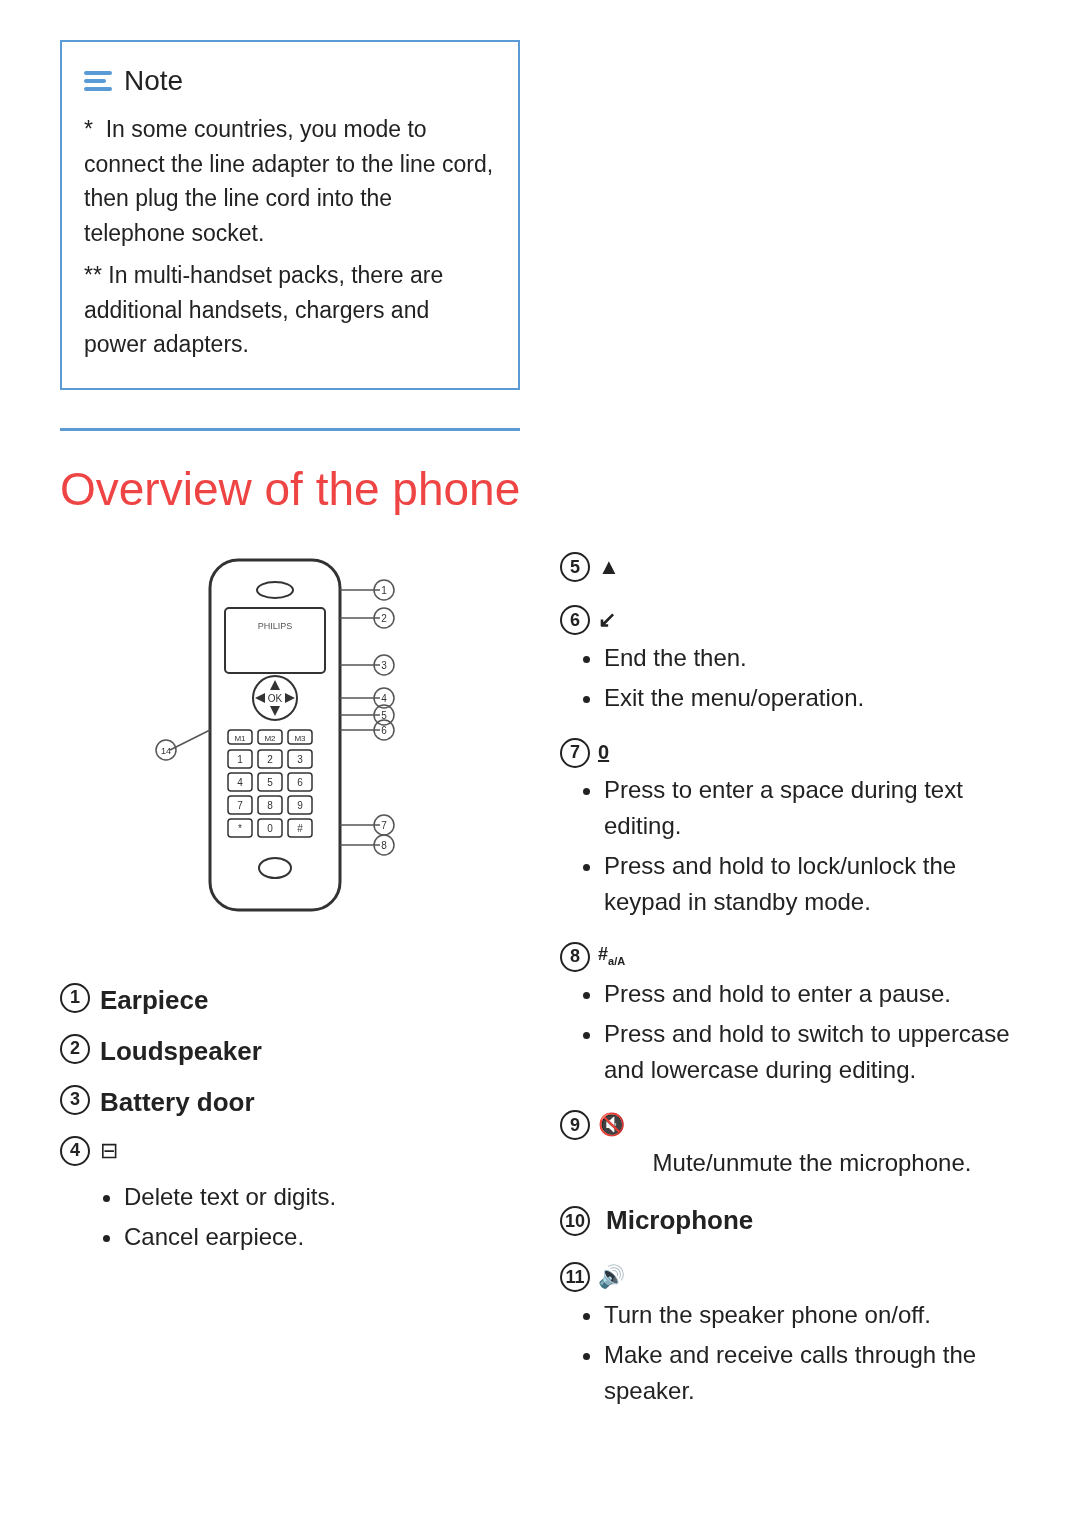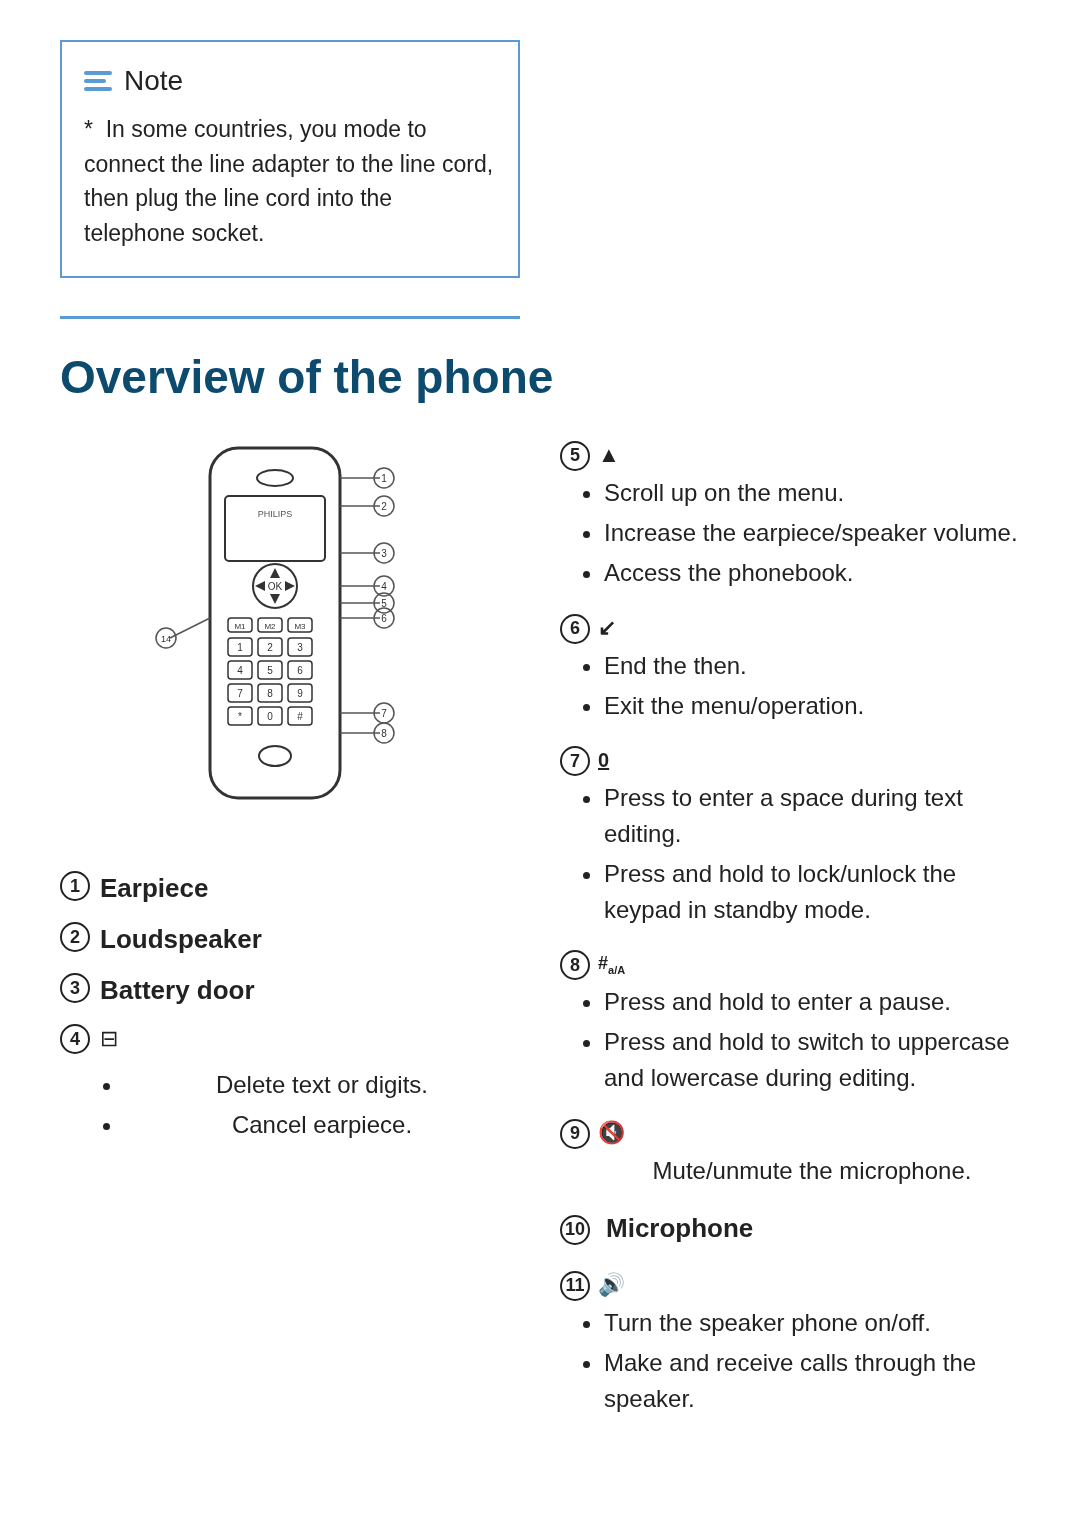--- a/index.html
+++ b/index.html
@@ -56,22 +56,22 @@
 
     .section-divider {
       border: none;
       border-top: 3px solid #5b9bd5;
       margin: 30px 0 24px 0;
       width: 460px;
     }
 
     .overview-title {
       font-size: 46px;
-      font-weight: bold;
-      color: #0c4a6e;
+      font-weight: normal;
+      color: #ef4444;
       margin-bottom: 26px;
     }
 
     .main-layout {
       display: flex;
       gap: 40px;
       align-items: flex-start;
     }
 
     .left-column {
@@ -126,21 +126,20 @@
       margin-left: 44px;
       margin-top: 4px;
       margin-bottom: 12px;
     }
     .sub-items li {
       list-style: disc;
       margin-left: 20px;
       font-size: 24px;
       margin-bottom: 4px;
       font-weight: normal;
-      text-align: center;
     }
 
     
     .right-item {
       margin-bottom: 20px;
     }
     .right-item-header {
       display: flex;
       align-items: center;
       margin-bottom: 4px;
@@ -180,20 +179,21 @@
   <div class="note-header">
     <div class="note-icon">
       <span></span>
         <span></span>
         <span></span>
     </div>
     <span class="note-title">Note</span>
   </div>
   <div class="note-body">
     <p>* &nbsp;<span>In some countries, you mode to connect the line adapter to the line cord, then plug the line cord into the telephone socket.</span></p>
+    <p>** <span>In multi-handset packs, there are additional handsets, chargers and power adapters.</span></p>
   </div>
 </div>
 
 <hr class="section-divider">
 
 <div class="overview-title">Overview of the phone</div>
 
 <div class="main-layout">
 
   <div class="left-column">
@@ -319,25 +319,20 @@
     </ul>
   </div>
 
   <div class="right-column">
 
     <div class="right-item">
       <div class="right-item-header">
         <span class="circle-num">5</span>
         <span class="right-item-symbol">▲</span>
       </div>
-      <ul class="right-sub-items">
-        <li>Scroll up on the menu.</li>
-        <li>Increase the earpiece/speaker volume.</li>
-        <li>Access the phonebook.</li>
-      </ul>
     </div>
 
     <div class="right-item">
       <div class="right-item-header">
         <span class="circle-num">6</span>
         <span class="right-item-symbol">↙</span>
       </div>
       <ul class="right-sub-items">
         <li>End the then.</li>
         <li>Exit the menu/operation.</li>

